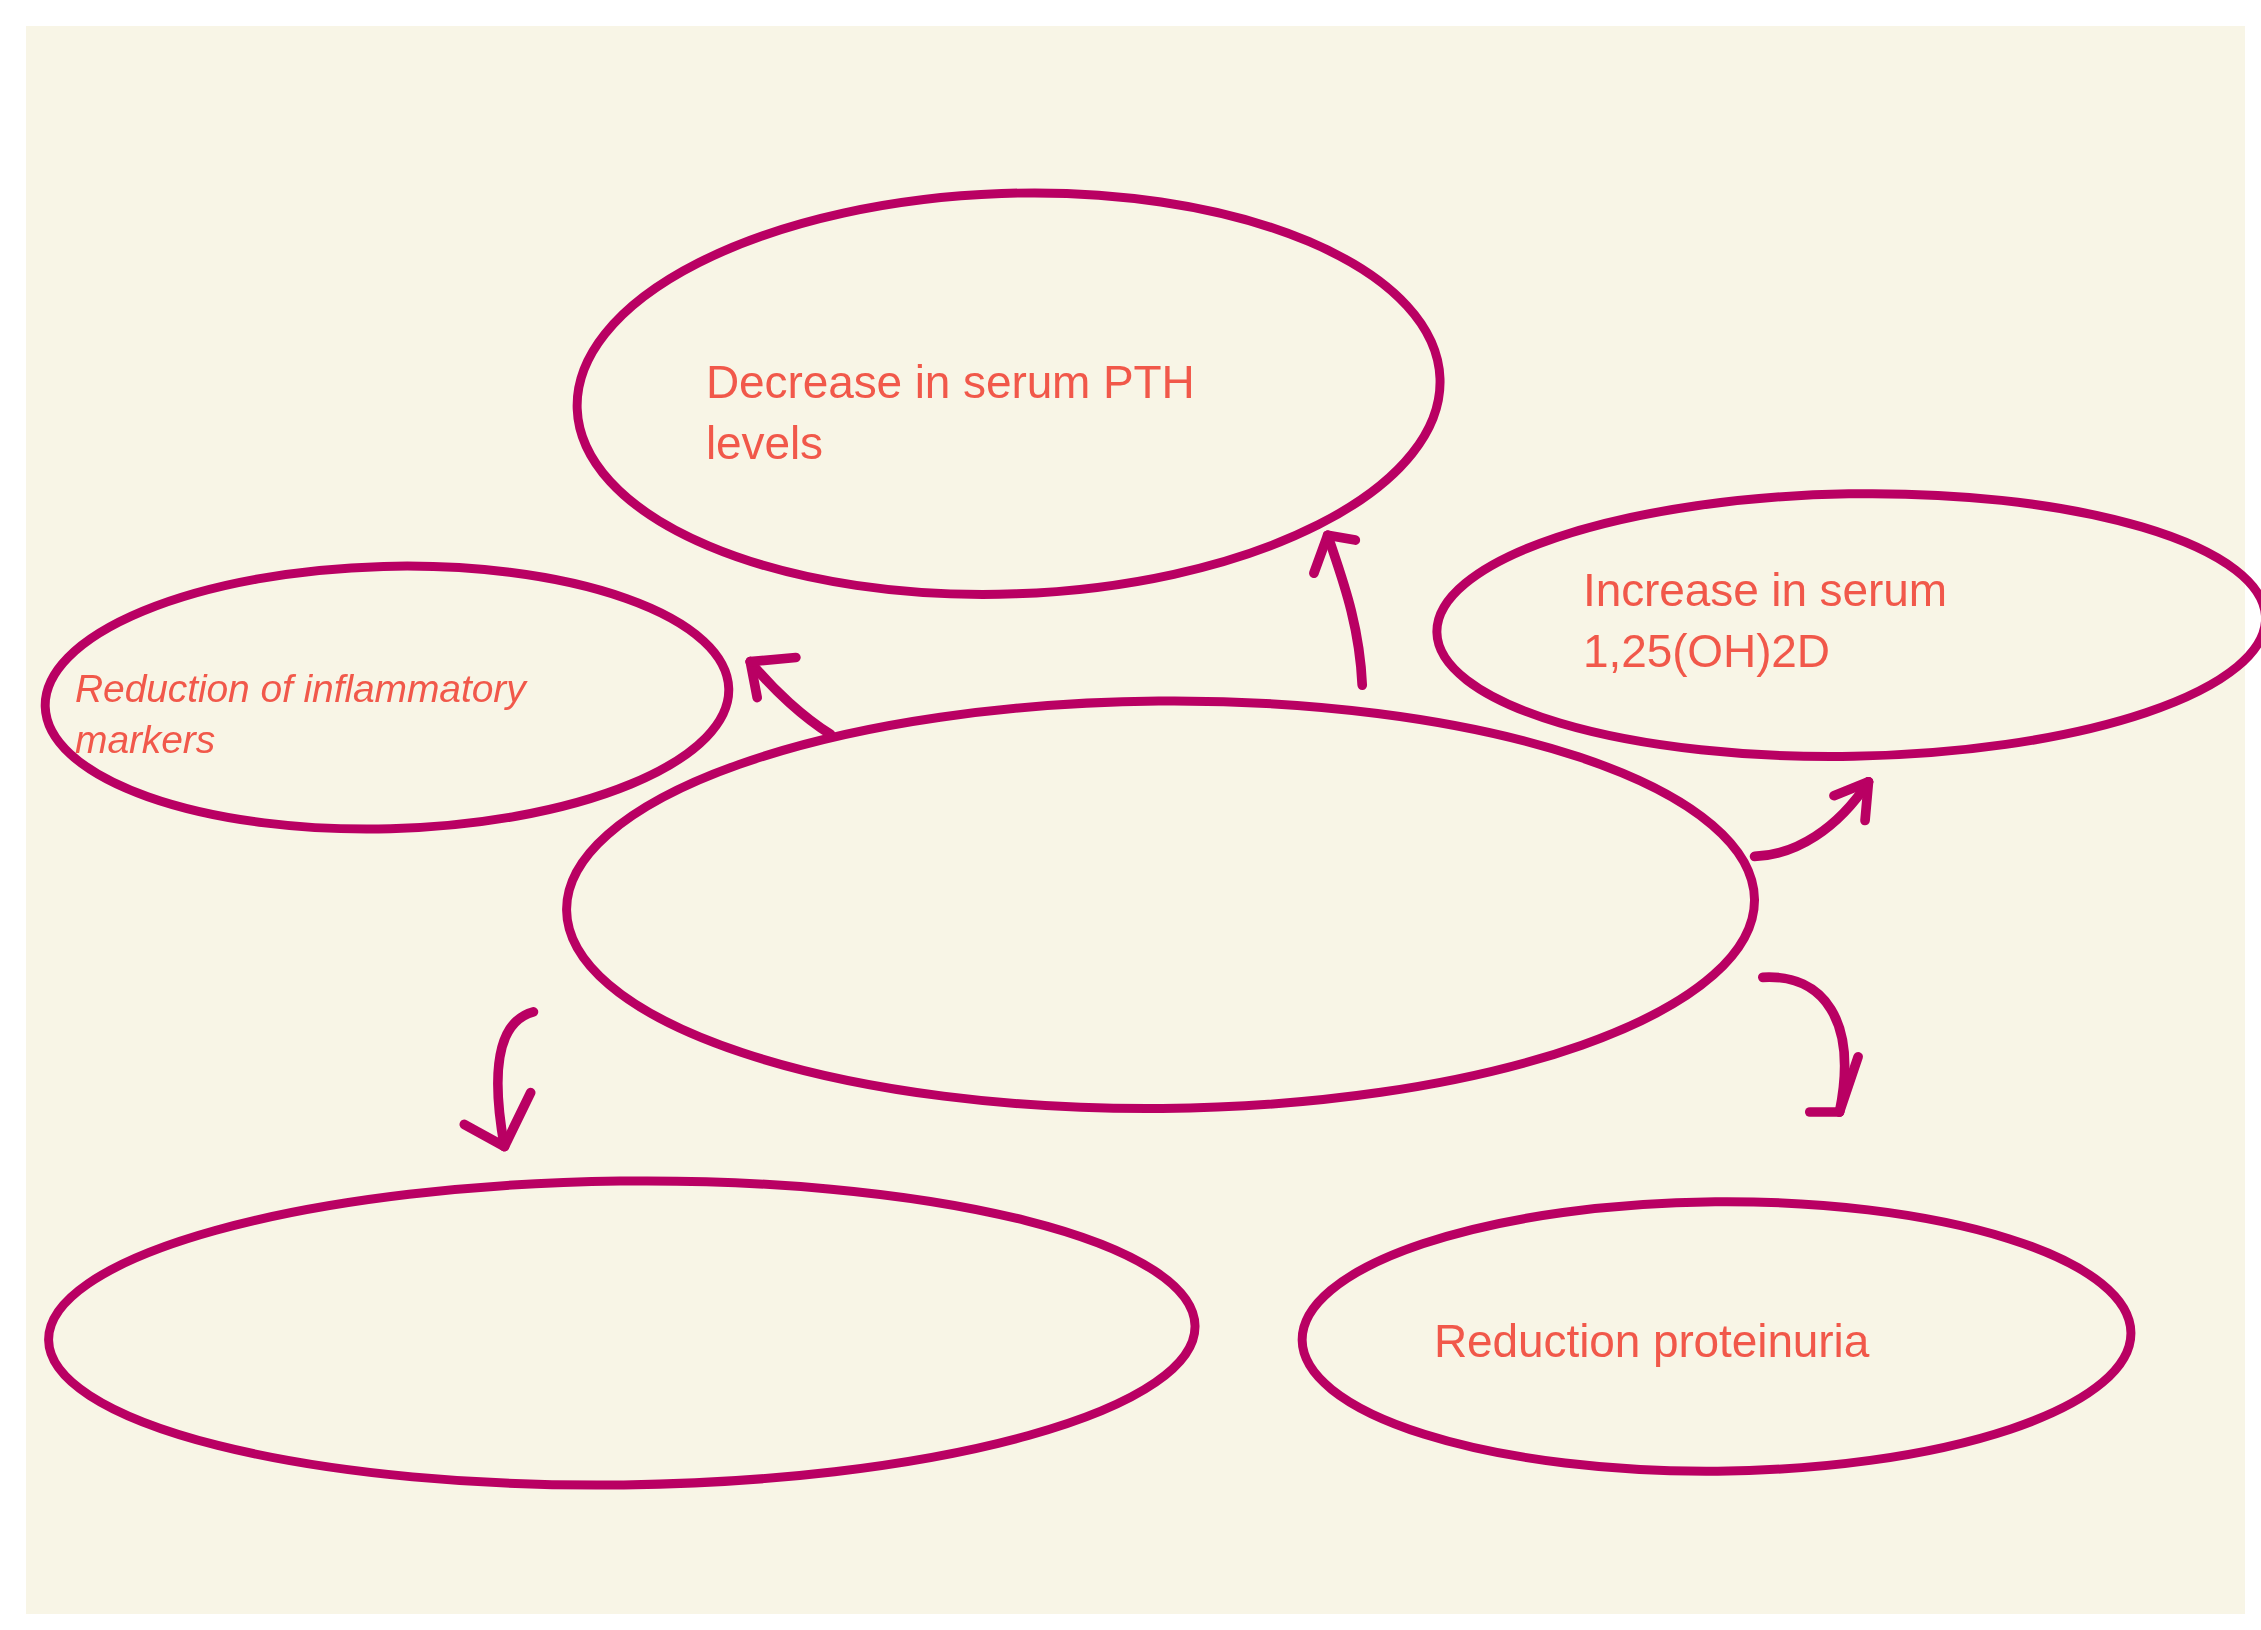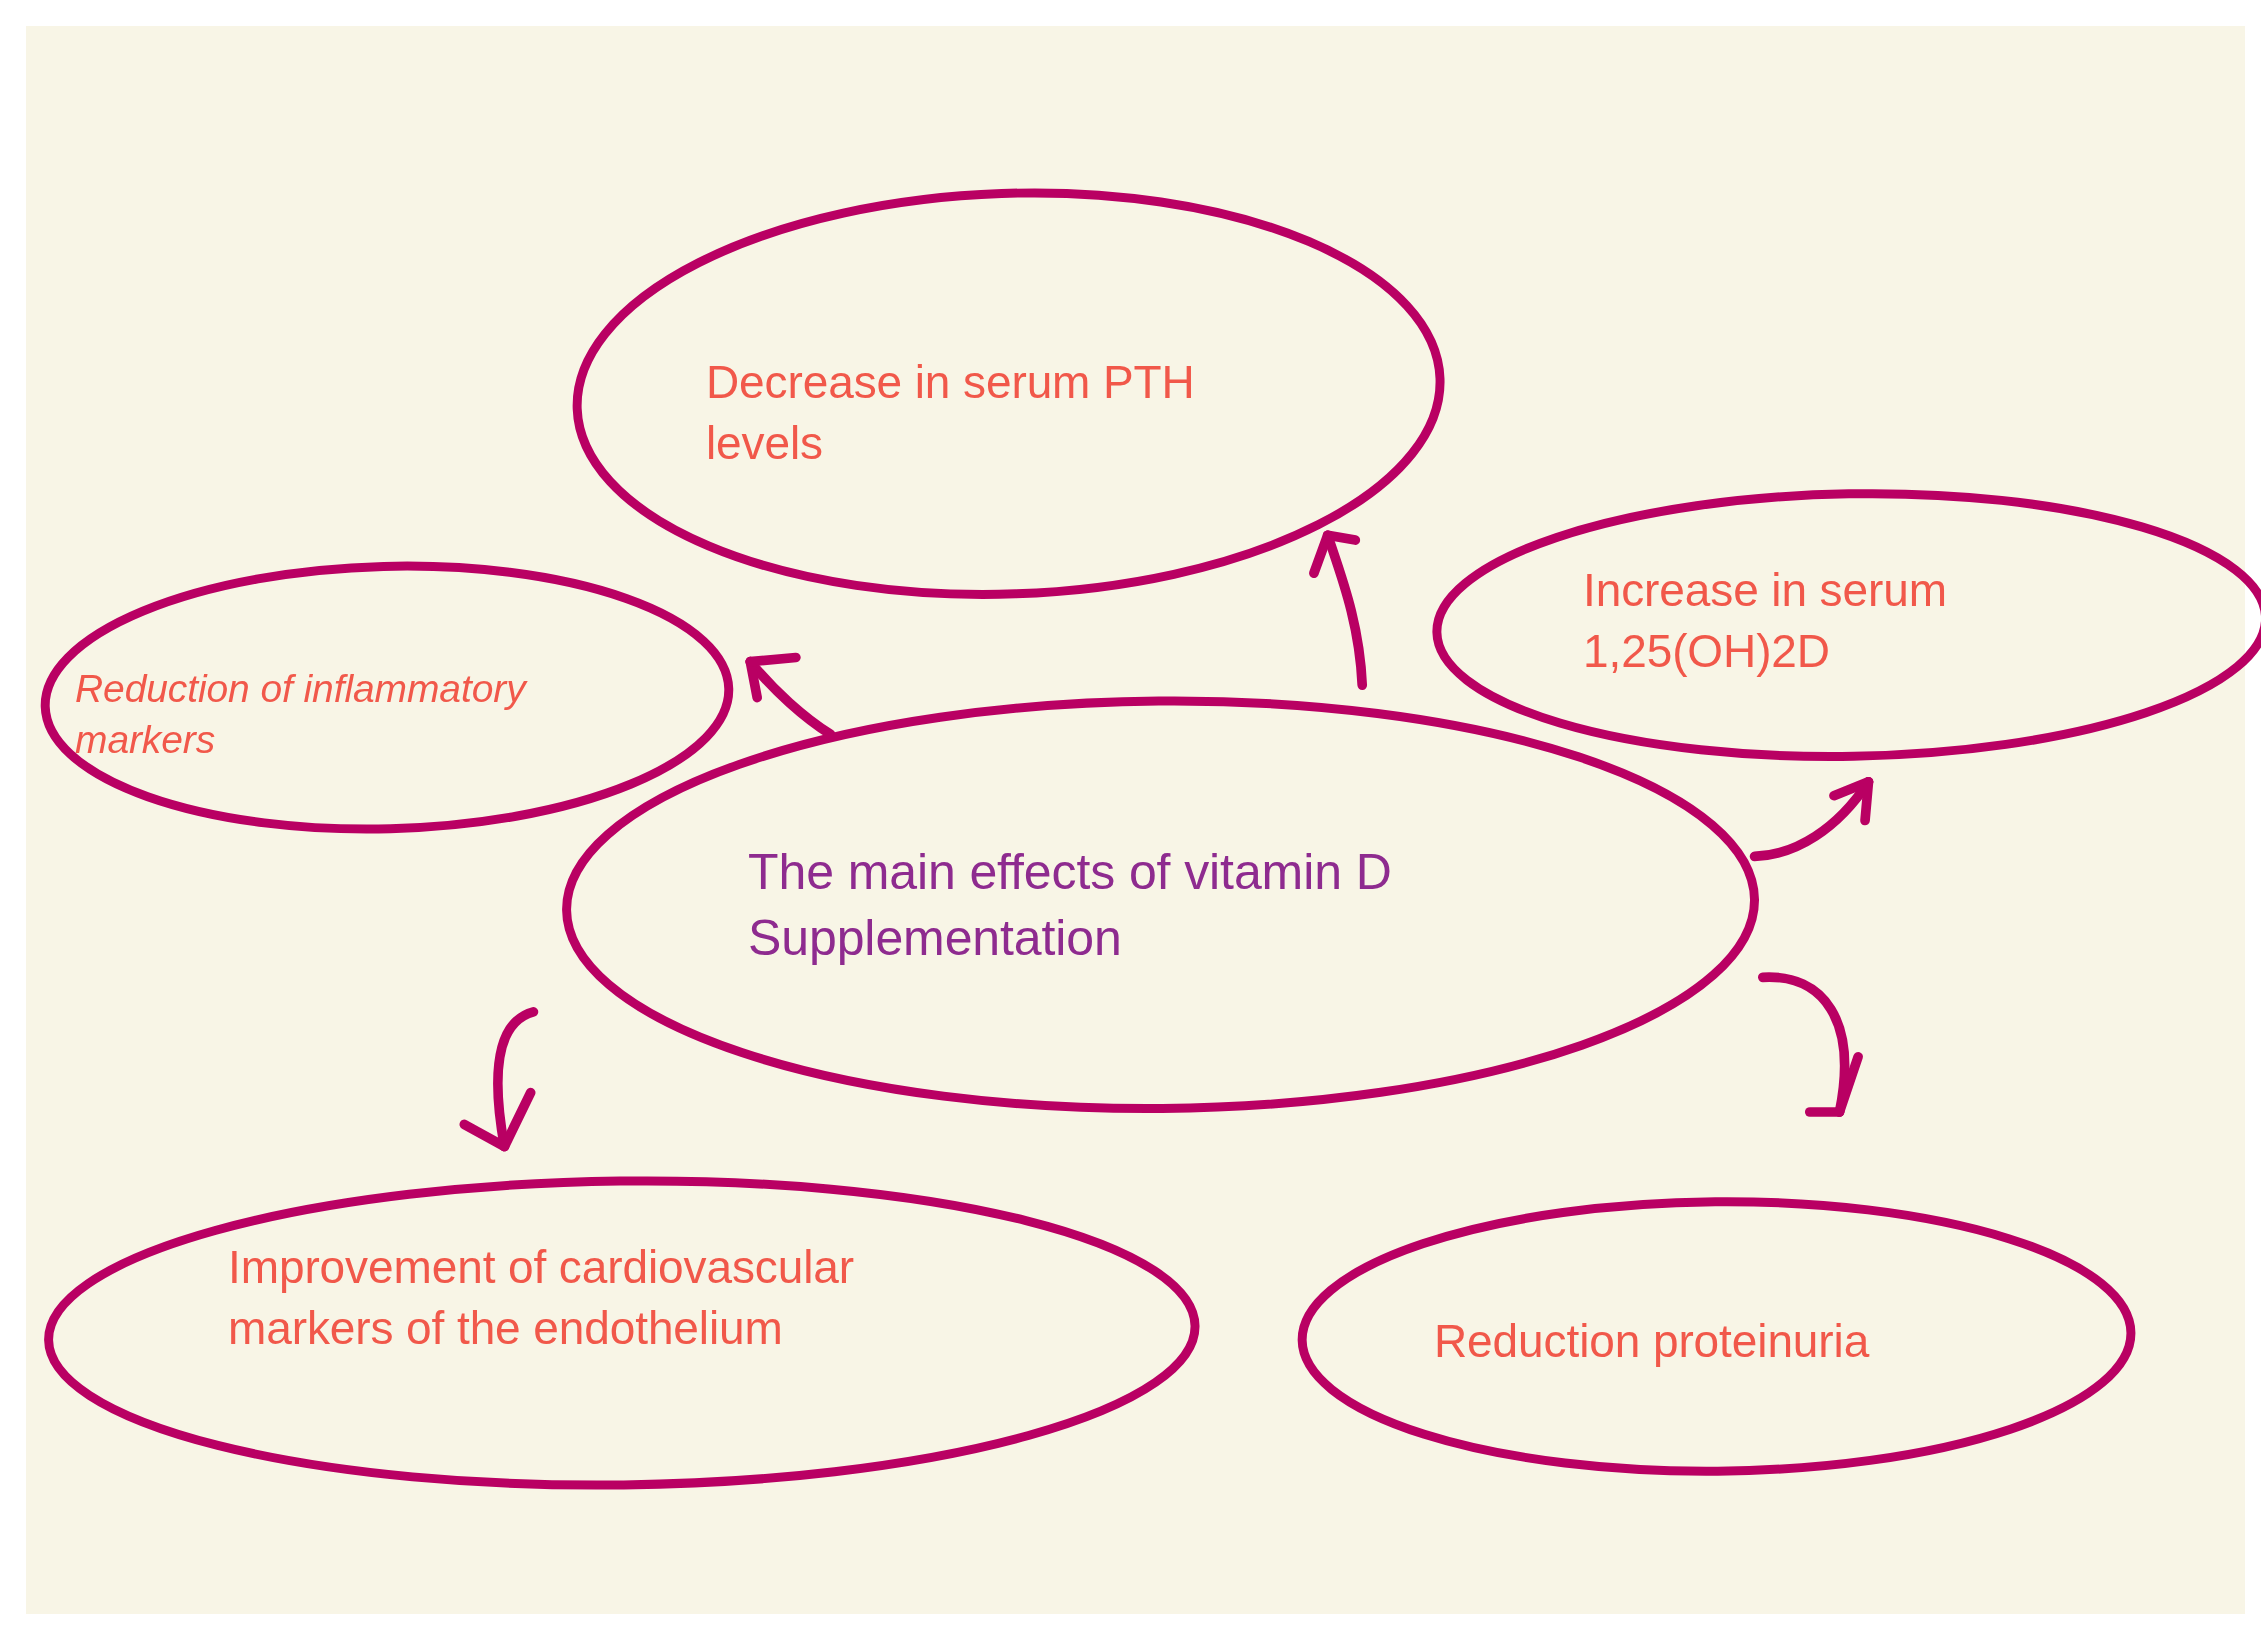--- a/index.html
+++ b/index.html
@@ -124,22 +124,18 @@
 
   <div class="node-label" style="left:706px; top:352px; width:732px;">Decrease in serum PTH
 levels</div>
 
   <div class="node-label small-label" style="left:75px; top:663px; width:649px;">Reduction of inflammatory
 markers</div>
 
   <div class="node-label" style="left:1583px; top:560px; width:698px;">Increase in serum
 1,25(OH)2D</div>
 
-  <div class="node-label center-label" style="left:748px; top:839px; width:981px;">The main effects of vitamin D
-Supplementation</div>
 
-  <div class="node-label" style="left:228px; top:1237px; width:919px;">Improvement of cardiovascular
-markers of the endothelium</div>
 
   <div class="node-label" style="left:1434px; top:1311px; width:691px;">Reduction proteinuria</div>
 
 </div>
 
 
 </body></html>

